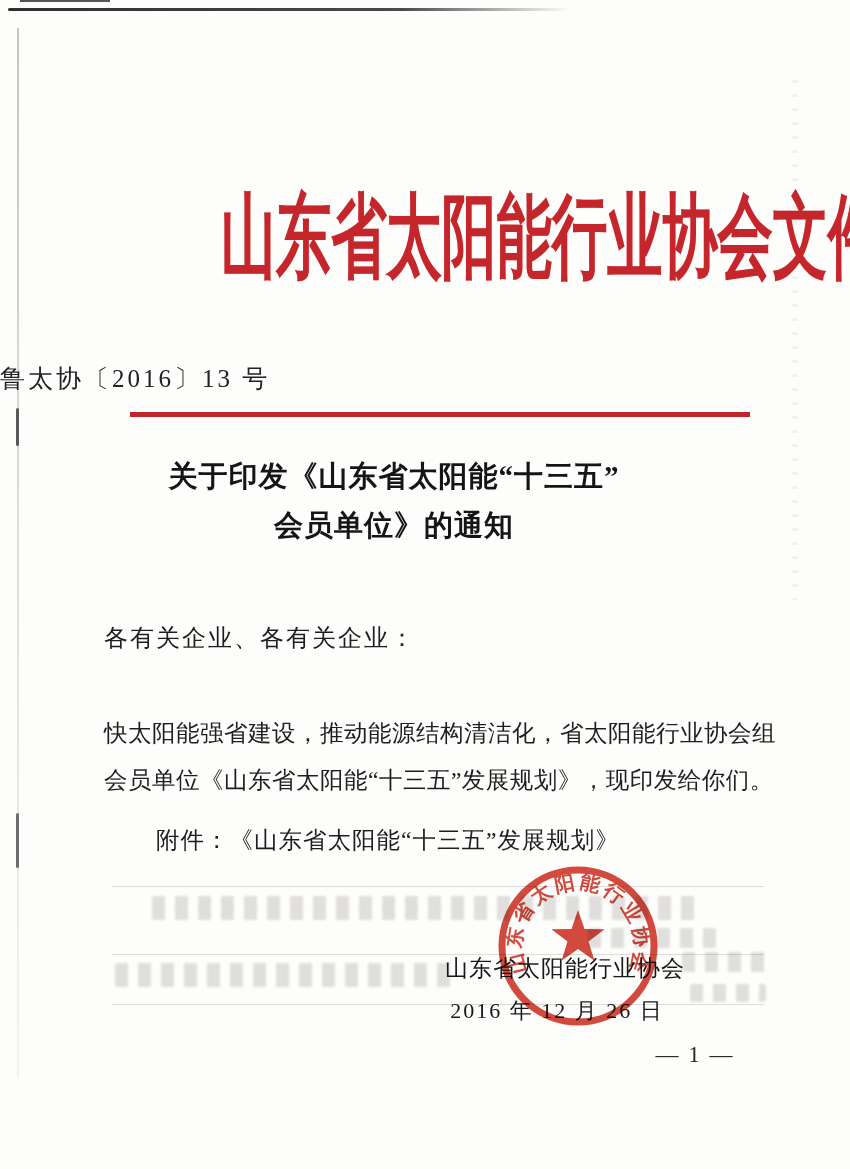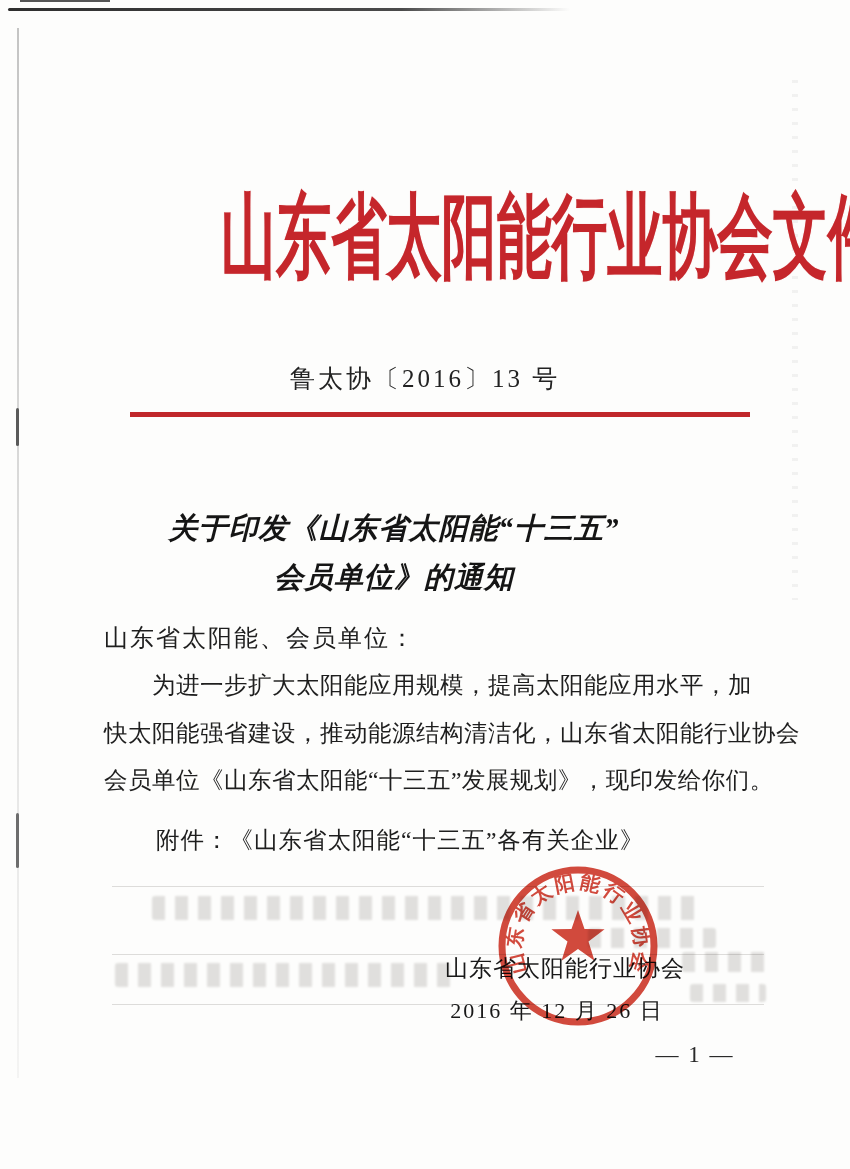--- a/index.html
+++ b/index.html
@@ -40,33 +40,32 @@
     white-space:nowrap;
   }
   .letterhead .stretch{
     display:inline-block;
     font-size:92px;font-weight:bold;color:#c5262b;
     transform:scaleX(.60);transform-origin:50% 50%;
     letter-spacing:0px;line-height:1.2;
     text-shadow:0 0 1px rgba(197,38,43,.4);
   }
   .doc-number{
-    position:absolute;left:0;top:362px;width:850px;text-align:center;
+    position:absolute;left:0;top:362px;width:850px;
     font-size:25px;color:#222;letter-spacing:3px;
   }
   .red-divider{
     position:absolute;left:130px;top:412px;width:620px;height:5px;
     background:#c0272b;
   }
   
   .notice-title{
-    position:absolute;left:0;top:504px;width:788px;text-align:center;
+    position:absolute;left:0;top:452px;width:788px;text-align:center;
     font-size:29px;font-weight:bold;color:#151515;line-height:49px;
     letter-spacing:1px;
-    font-style:italic;
   }
   
   .salutation{
     position:absolute;left:104px;top:622px;width:660px;
     font-size:24px;letter-spacing:2px;color:#1e1e1e;
   }
   .body-line{
     position:absolute;left:104px;width:664px;
     font-size:23.5px;letter-spacing:.5px;color:#1e1e1e;white-space:nowrap;
   }
@@ -123,26 +122,25 @@
 
   <div class="doc-number">鲁太协〔2016〕13 号</div>
 
   <div class="red-divider"></div>
 
   <div class="notice-title">
     <div>关于印发《山东省太阳能“十三五”</div>
     <div>会员单位》的通知</div>
   </div>
 
-  <div class="salutation">山东省太阳能、会员单位：</div>
-  <div class="body-line body-line-0">为进一步扩大太阳能应用规模，提高太阳能应用水平，加</div>
-  <div class="body-line body-line-1">快太阳能强省建设，推动能源结构清洁化，山东省太阳能行业协会</div>
+  <div class="salutation">各有关企业、各有关企业：</div>
+  <div class="body-line body-line-1">快太阳能强省建设，推动能源结构清洁化，省太阳能行业协会组</div>
   <div class="body-line body-line-2">会员单位《山东省太阳能“十三五”发展规划》，现印发给你们。</div>
 
-  <div class="attachment-line">附件：《山东省太阳能“十三五”各有关企业》</div>
+  <div class="attachment-line">附件：《山东省太阳能“十三五”发展规划》</div>
 
   <div class="bleed-line" style="left:112px;top:886px;width:652px;"></div>
   <div class="bleed-line" style="left:112px;top:954px;width:652px;"></div>
   <div class="bleed-line" style="left:112px;top:1004px;width:652px;"></div>
   <div class="bleed-band" style="left:152px;top:896px;width:550px;height:24px;"></div>
   <div class="bleed-band" style="left:588px;top:928px;width:128px;height:20px;"></div>
   <div class="bleed-band" style="left:115px;top:963px;width:345px;height:24px;"></div>
   <div class="bleed-band" style="left:682px;top:952px;width:84px;height:20px;"></div>
   <div class="bleed-band" style="left:690px;top:984px;width:76px;height:18px;"></div>
 

